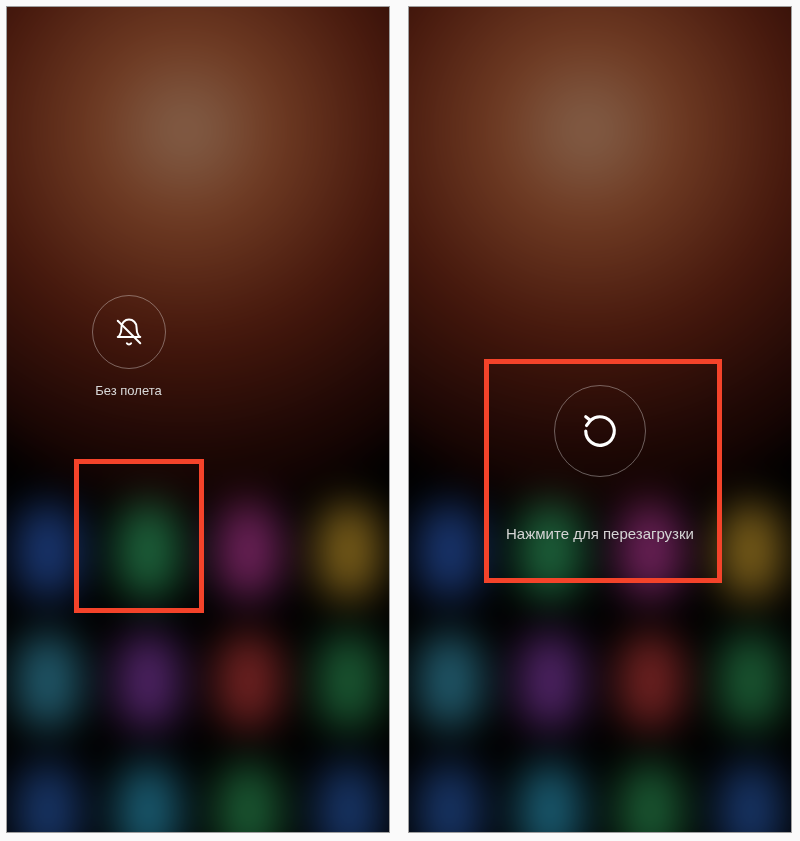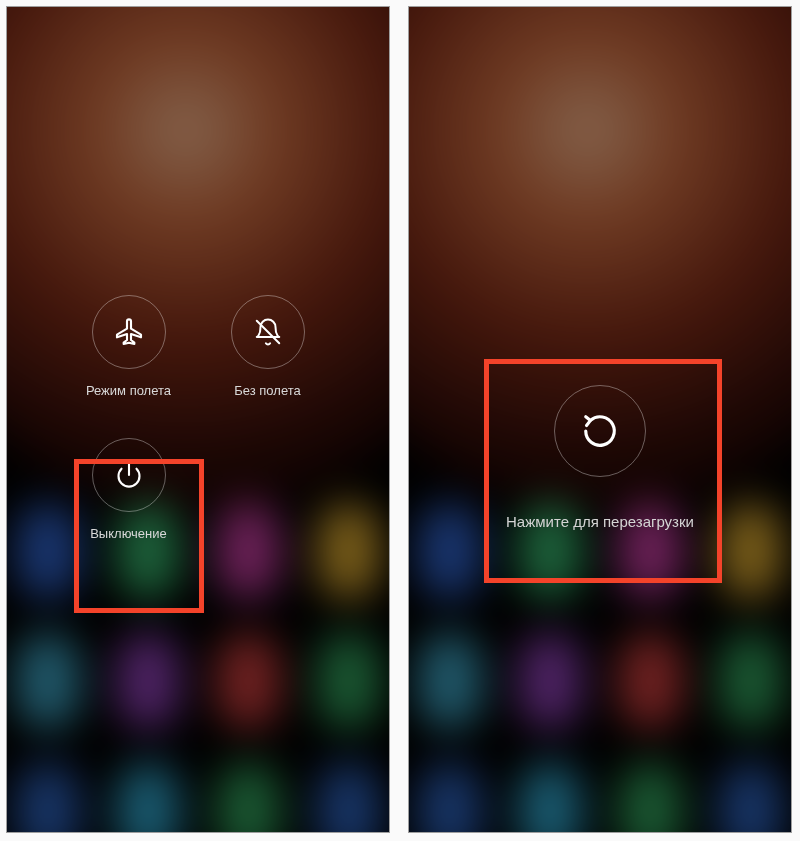--- a/index.html
+++ b/index.html
@@ -93,21 +93,21 @@
 
   
   .confirm-wrap {
     position: absolute;
     left: 50%;
     top: 378px;
     transform: translateX(-50%);
     display: flex;
     flex-direction: column;
     align-items: center;
-    gap: 36px;
+    gap: 48px;
     width: 260px;
   }
   .circle.big {
     width: 92px;
     height: 92px;
   }
   .confirm-label {
     color: #d4d4d4;
     font-size: 15px;
     text-align: center;
@@ -148,50 +148,33 @@
         <div class="blob" style="background:#2ea2c9"></div>
         <div class="blob" style="background:#2f9e5a"></div>
         <div class="blob" style="background:#2a5fb8"></div>
       </div>
     </div>
   </div>
 
   <div class="overlay">
     <div class="menu-grid">
 
-      <div class="menu-item">
-        <div class="circle">
-          <svg width="32" height="32" viewBox="0 0 24 24" fill="none" stroke="currentColor" stroke-width="1.6" stroke-linecap="round" stroke-linejoin="round">
-            <path d="M10.5 13.5 3 16v-2l7.5-4.5V4a1.5 1.5 0 0 1 3 0v5.5L21 14v2l-7.5-2.5v4.5L16 20v1l-4-1-4 1v-1l2.5-2V13.5Z"></path>
-          </svg>
-        </div>
-        <div class="menu-label">Режим полета</div>
-      </div>
 
       <div class="menu-item">
         <div class="circle">
           <svg width="30" height="30" viewBox="0 0 24 24" fill="none" stroke="currentColor" stroke-width="1.6" stroke-linecap="round" stroke-linejoin="round">
             <path d="M18 8a6 6 0 0 0-12 0c0 7-3 8-3 8h18s-3-1-3-8"></path>
             <path d="M13.7 21a2 2 0 0 1-3.4 0"></path>
             <line x1="3" y1="3" x2="21" y2="21"></line>
           </svg>
         </div>
         <div class="menu-label">Без полета</div>
       </div>
 
 
-      <div class="menu-item">
-        <div class="circle">
-          <svg width="28" height="28" viewBox="0 0 24 24" fill="none" stroke="currentColor" stroke-width="1.8" stroke-linecap="round" stroke-linejoin="round">
-            <path d="M18.4 6.6a9 9 0 1 1-12.8 0"></path>
-            <line x1="12" y1="2" x2="12" y2="12"></line>
-          </svg>
-        </div>
-        <div class="menu-label">Выключение</div>
-      </div>
 
     </div>
   </div>
 
   <div class="hl left"></div>
 </div>
 
 <div class="phone">
   <div class="bg">
     <div class="planet"></div>

